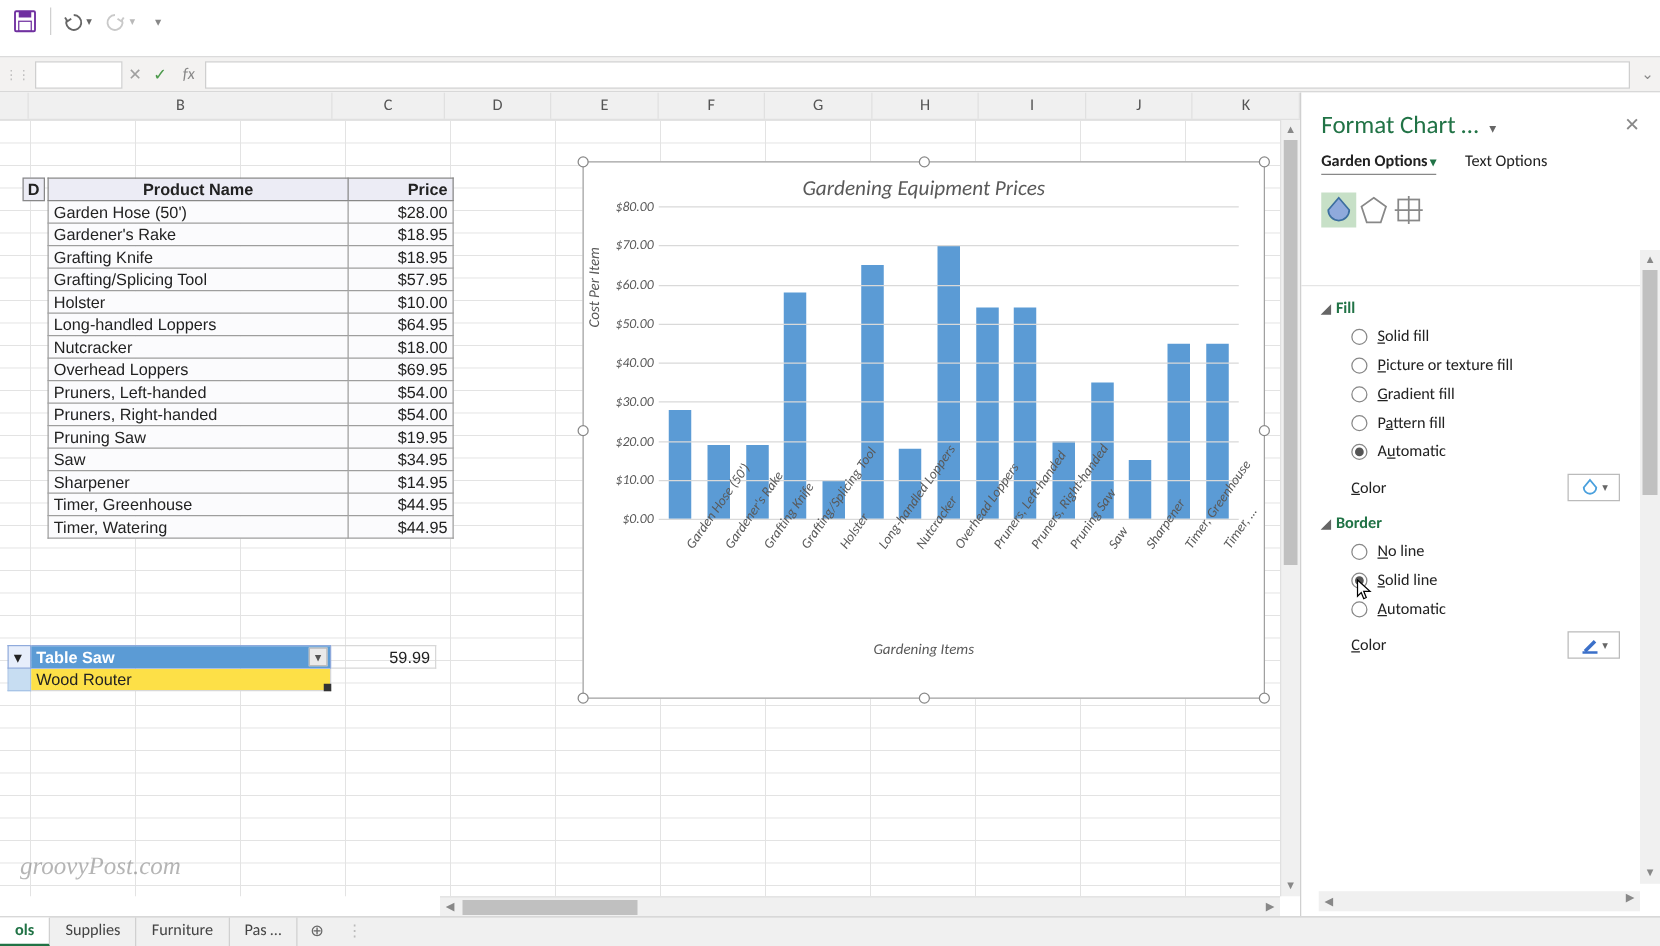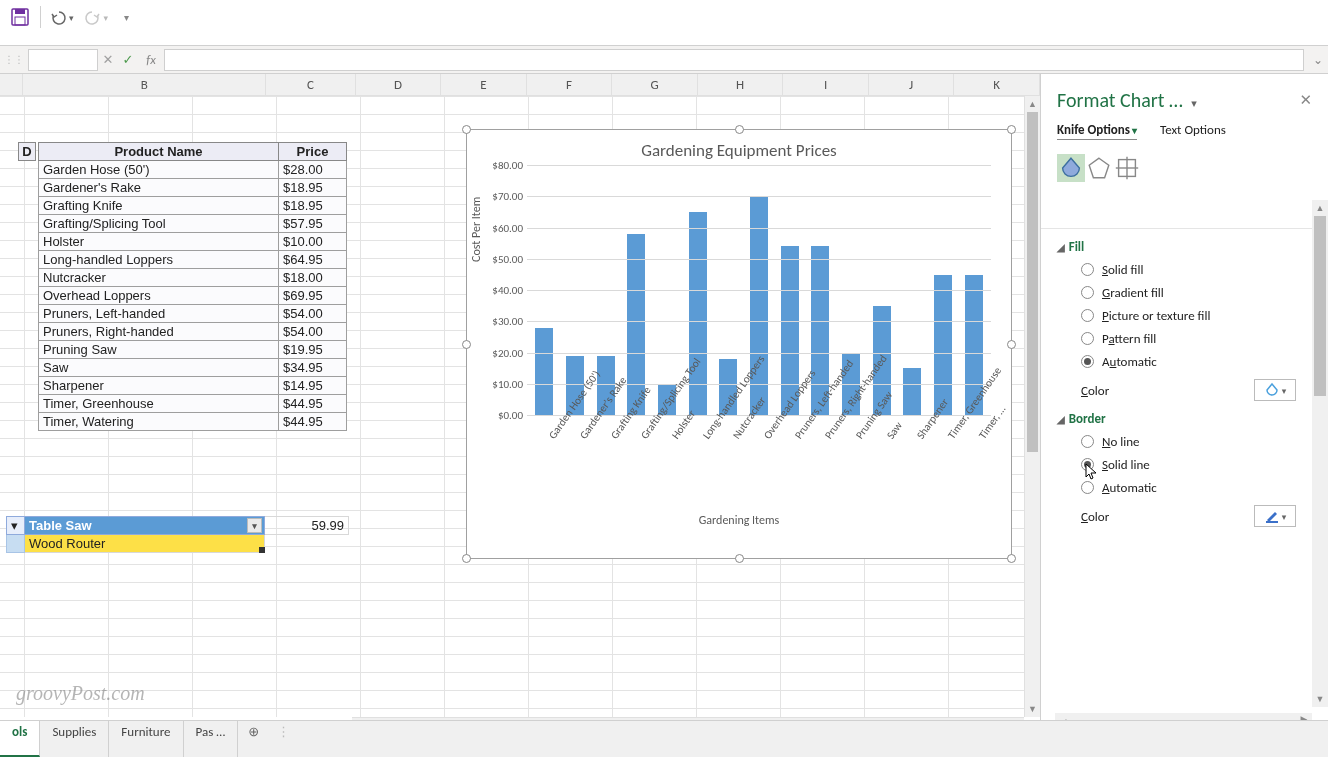--- a/index.html
+++ b/index.html
@@ -125,21 +125,21 @@
     font-family: Arial, sans-serif;
     vertical-align:middle;
   }
   .datatable .headcell {
     background:#ececf5;
     text-align:center;
     font-weight:bold;
     border:1px solid #888;
   }
   .datatable .pn { width:240px;}
-  .datatable .pr { width:68px; }
+  .datatable .pr { width:84px; text-align:right;}
   .datatable tr.d td {
     background:#fbfbfd;
   }
 
   .minitable {
     position:absolute;
     top:442px; left:6px;
     border-collapse:collapse;
     font-family: Arial, sans-serif;
     font-size:13px;
@@ -162,20 +162,21 @@
     position:relative;}
   .mini-yellow .chip{position:absolute;right:-1px;bottom:-1px;width:6px;height:6px;background:#333;}
 
   
   .chartobj {
     position:absolute;
     top:55px; left:466px;
     width:546px; height:430px;
     background:#fff;
     border:1px solid #a0a0a0;
+    font-style:italic;
   }
   .chartobj .handle {
     position:absolute; width:9px; height:9px;
     background:#fff; border:1px solid #888; border-radius:50%;
   }
   .h-tl{top:-5px;left:-5px;} .h-tr{top:-5px;right:-5px;}
   .h-bl{bottom:-5px;left:-5px;} .h-br{bottom:-5px;right:-5px;}
   .h-t{top:-5px;left:calc(50% - 4px);} .h-b{bottom:-5px;left:calc(50% - 4px);}
   .h-l{left:-5px;top:calc(50% - 4px);} .h-r{right:-5px;top:calc(50% - 4px);}
   .chart-title {
@@ -244,21 +245,21 @@
     display:flex;align-items:center;
   }
   .sheet-area .hscroll .btn{width:16px;color:#888;text-align:center;font-size:9px;}
   .sheet-area .hscroll .thumb{flex:0 0 140px;height:12px;background:#c0c0c0;margin:0 2px;}
   .sheet-area .hscroll .track{flex:1;}
 
   
   .tabs {
     position:absolute;
     bottom:0; left:0; right:0;
-    height:37px;
+    height:24px;
     background:#f0f0f0;
     border-top:1px solid #d0d0d0;
     display:flex;
     align-items:stretch;
     font-size:13px;
   }
   .tabs .t {
     padding:3px 12px;
     border-right:1px solid #d0d0d0;
     cursor:pointer;
@@ -606,21 +607,21 @@
   <div class="panel">
     <div class="panel-title">
       <span>
         <span>Format Chart …</span>
         <span class="dd">▾</span>
       </span>
       <span class="close">✕</span>
     </div>
     <div class="panel-tabs">
       <span class="pt active">
-        <span>Knife Options</span><span class="dd">▾</span>
+        <span>Garden Options</span><span class="dd">▾</span>
       </span>
       <span class="pt">Text Options</span>
     </div>
     <div class="panel-icons">
       <div class="pic active">
         <svg viewBox="0 0 20 20">
             <path d="M10 3l6 7a6 6 0 1 1-12 0z" fill="#8faadc" stroke="#3d6fa0"></path>
           </svg>
       </div>
       <div class="pic">
@@ -640,25 +641,25 @@
     <div class="panel-scroll">
       <div class="section-head">
         <span class="tri">◢</span><span>Fill</span>
       </div>
       <div class="radio-row">
           <span class="rb"></span>
           <span><span class="u">S</span>olid fill</span>
         </div>
       <div class="radio-row">
           <span class="rb"></span>
-          <span><span class="u">G</span>radient fill</span>
+          <span><span class="u">P</span>icture or texture fill</span>
         </div>
       <div class="radio-row">
           <span class="rb"></span>
-          <span><span class="u">P</span>icture or texture fill</span>
+          <span><span class="u">G</span>radient fill</span>
         </div>
       <div class="radio-row">
           <span class="rb"></span>
           <span>P<span class="u">a</span>ttern fill</span>
         </div>
       <div class="radio-row">
           <span class="rb checked"></span>
           <span>A<span class="u">u</span>tomatic</span>
         </div>
       <div class="color-row">

